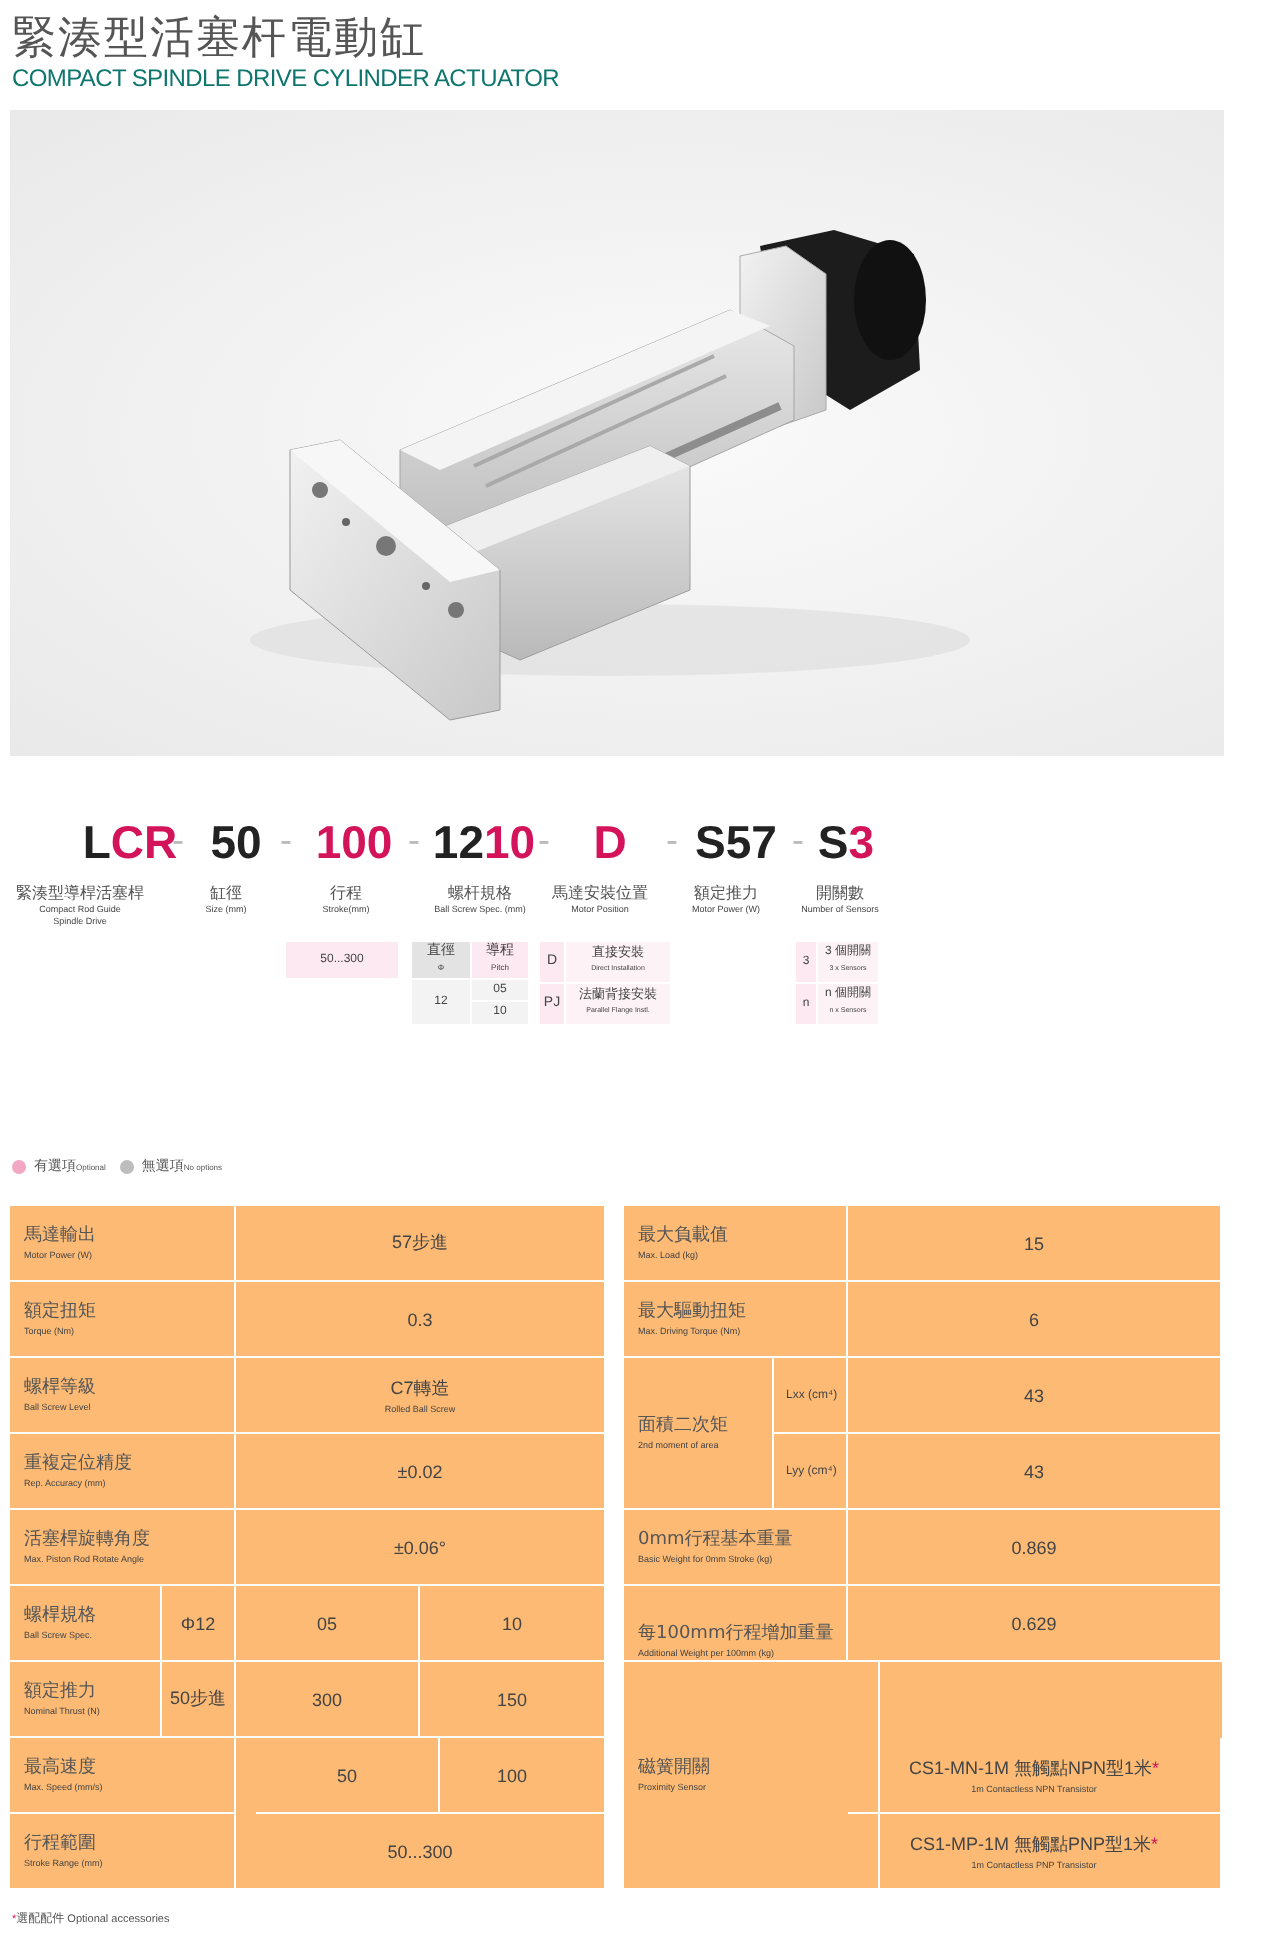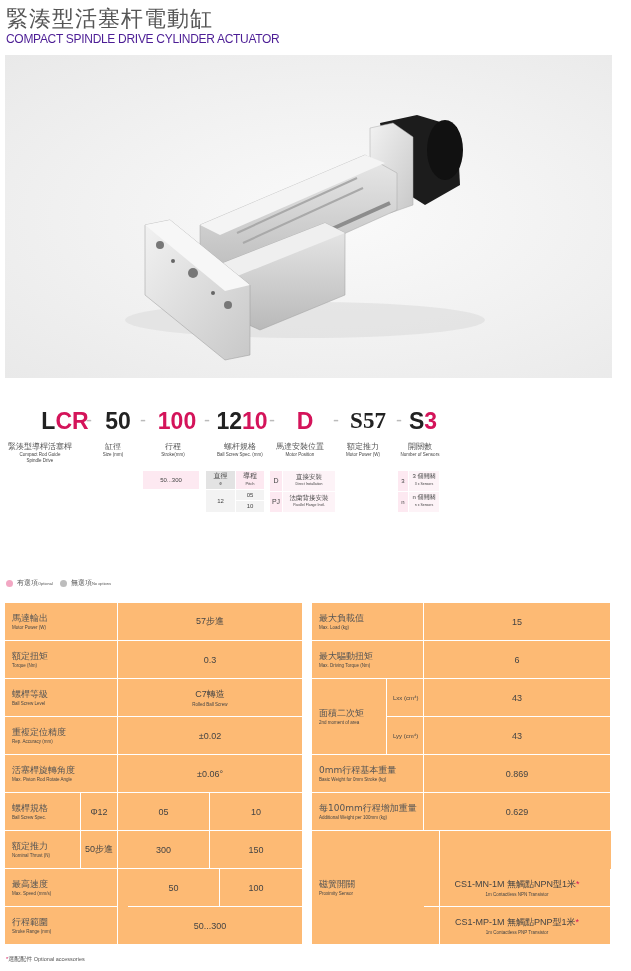--- a/index.html
+++ b/index.html
@@ -1,20 +1,20 @@
 <!DOCTYPE html>
 <html><head>
 <meta charset="utf-8">
 <style>
   html, body { margin:0; padding:0; background:#ffffff; }
   body { width:631px; height:971px; position:relative; overflow:hidden;
          font-family:"Liberation Sans", "DejaVu Sans", sans-serif; color:#333; }
   .abs { position:absolute; }
   .title-zh { left:6px; top:4px; font-size:22px; color:#555; letter-spacing:1px; font-family:"DejaVu Sans", sans-serif; }
-  .title-en { left:6px; top:32px; font-size:12px; color:#4c1d95; letter-spacing:-0.3px; }
+  .title-en { left:6px; top:32px; font-size:12px; color:#0f766e; letter-spacing:-0.3px; }
   .photo { left:5px; top:55px; width:607px; height:323px;
            background: radial-gradient(ellipse at 55% 50%, #fafafa 0%, #f0f0f0 60%, #e9e9e9 100%); }
 
   
   .code { top:408px; font-size:23px; font-weight:bold; color:#222; text-align:center; }
   .code .red { color:#d4145a; }
   .dash { top:410px; font-size:18px; color:#bbb; }
   .clabel { top:442px; font-size:8px; color:#555; text-align:center; line-height:10px; font-family:"DejaVu Sans", sans-serif; }
   .clabel small { display:block; font-size:4.5px; color:#444; line-height:6px; font-family:"Liberation Sans", sans-serif; }
 
@@ -96,21 +96,21 @@
 </div>
 <div class="abs dash" style="left:204px;">-</div>
 <div class="abs code" style="left:212px;width:60px;">
   <span>12</span><span class="red">10</span>
 </div>
 <div class="abs dash" style="left:269px;">-</div>
 <div class="abs code" style="left:285px;width:40px;">
   <span class="red">D</span>
 </div>
 <div class="abs dash" style="left:333px;">-</div>
-<div class="abs code" style="left:343px;width:50px;font-family:Liberation Serif, serif;">S57</div>
+<div class="abs code" style="left:343px;width:50px;">S57</div>
 <div class="abs dash" style="left:396px;">-</div>
 <div class="abs code" style="left:403px;width:40px;">
   <span>S</span><span class="red">3</span>
 </div>
 
 <div class="abs clabel" style="left:5px;width:70px;">
   <span>緊湊型導桿活塞桿</span>
   <small style="width:50px;margin:0 auto;">Compact Rod Guide Spindle Drive</small>
 </div>
 <div class="abs clabel" style="left:93px;width:40px;">
@@ -267,21 +267,21 @@
   <div class="cell center" style="left:112px;top:76px;width:187px;height:38px;">43</div>
   <div class="cell" style="left:75px;top:114px;width:37px;height:38px;padding-left:6px;font-size:6px;">Lyy (cm⁴)</div>
   <div class="cell center" style="left:112px;top:114px;width:187px;height:38px;">43</div>
 
   <div class="cell lbl" style="left:0;top:152px;width:112px;height:38px;">
     <span class="zh">0mm行程基本重量</span>
     <span class="en">Basic Weight for 0mm Stroke (kg)</span>
   </div>
   <div class="cell center" style="left:112px;top:152px;width:187px;height:38px;">0.869</div>
 
-  <div class="cell lbl" style="left:0;top:190px;width:112px;height:38px;">
+  <div class="cell lbl" style="left:0;top:190px;width:112px;height:38px;justify-content:flex-end;">
     <span class="zh">每100mm行程增加重量</span>
     <span class="en">Additional Weight per 100mm (kg)</span>
   </div>
   <div class="cell center" style="left:112px;top:190px;width:187px;height:38px;">0.629</div>
 
   <div class="cell lbl" style="left:0;top:228px;width:128px;height:113px;border-bottom:none;">
     <span class="zh">磁簧開關</span>
     <span class="en">Proximity Sensor</span>
   </div>
   <div class="cell center val2" style="left:112px;top:266px;width:187px;height:38px;">

